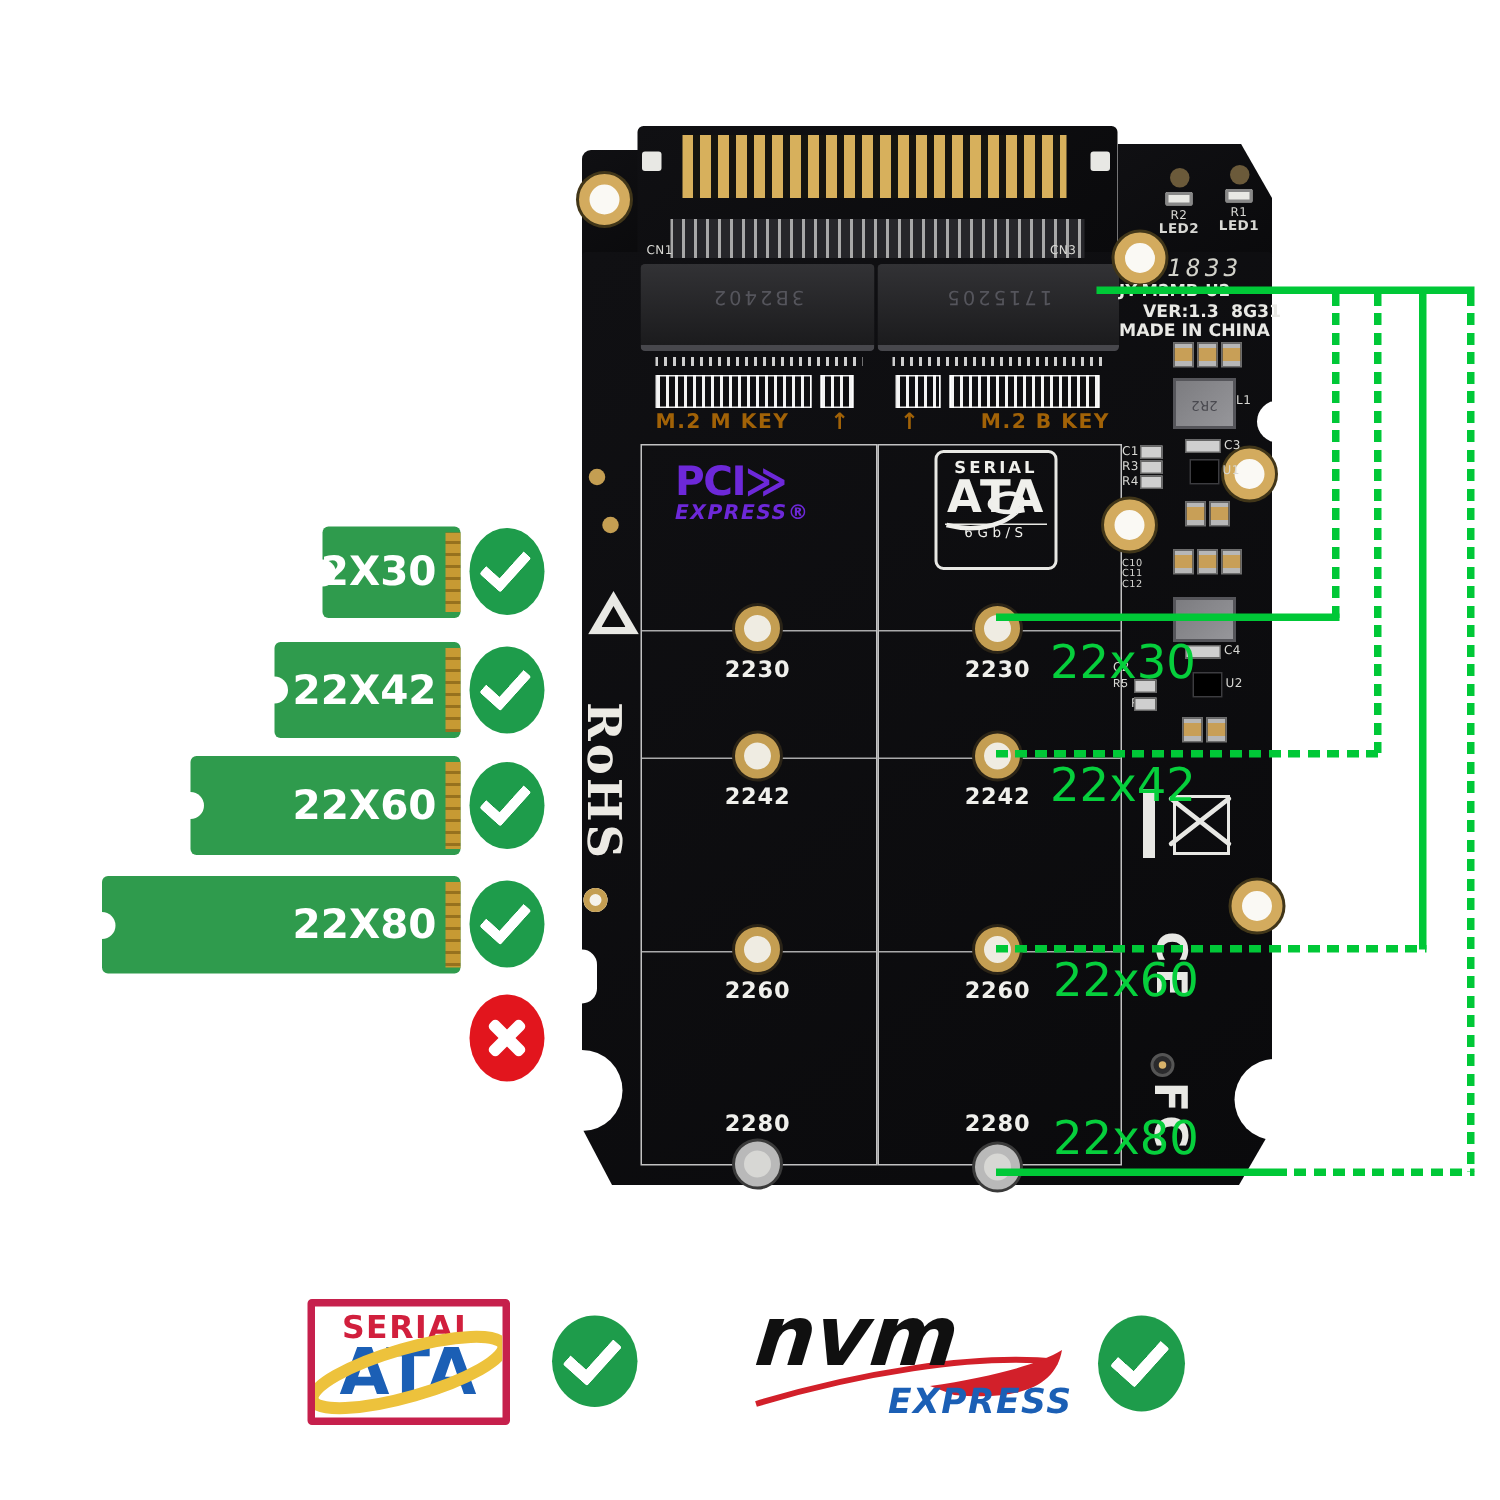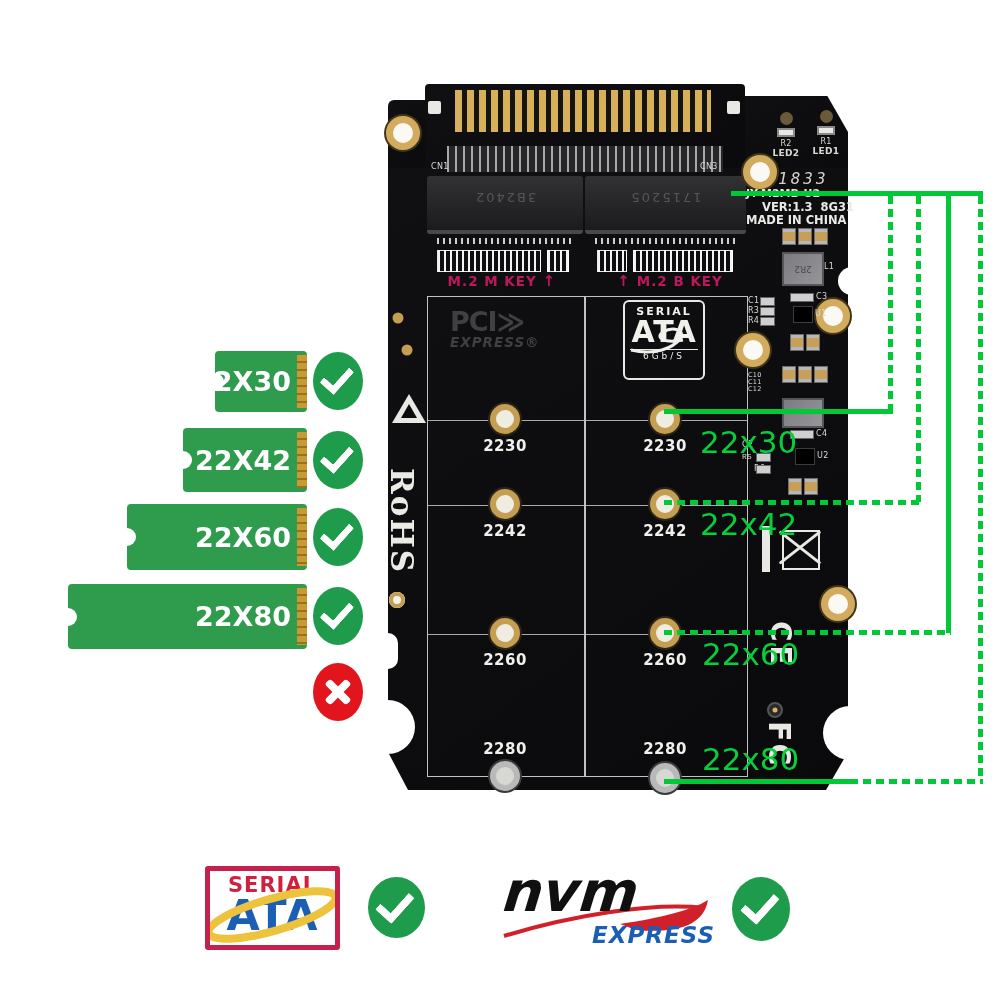--- a/index.html
+++ b/index.html
@@ -26,22 +26,22 @@
   
   .goldcomb{position:absolute;background:repeating-linear-gradient(90deg,#d7b05c 0 7px,#15140f 7px 12px);}
   .silvercomb{position:absolute;background:repeating-linear-gradient(90deg,#a8a8a8 0 2px,#26262a 2px 8px);}
   .padcomb{position:absolute;height:6px;background:repeating-linear-gradient(90deg,#cfcfcf 0 2px,transparent 2px 6px);}
   .hatch{position:absolute;height:20px;border:1px solid rgba(255,255,255,.9);
          background:repeating-linear-gradient(90deg,rgba(255,255,255,.95) 0 2px,rgba(255,255,255,0) 2px 6px);}
   .socket{position:absolute;height:54px;background:linear-gradient(#323235,#1b1b1d);border-radius:3px;
           border-bottom:4px solid #47474c;}
   .socket .mark{position:absolute;left:0;right:0;top:14px;text-align:center;color:#55555c;
                 font-size:13px;letter-spacing:2px;transform:rotate(180deg);}
-  .keylabel{position:absolute;display:flex;align-items:center;justify-content:center;gap:6px;
-            color:#be185d;font-size:13.5px;font-weight:bold;letter-spacing:1px;}
+  .keylabel{position:absolute;display:flex;align-items:center;justify-content:space-between;gap:6px;
+            color:#a16207;font-size:13.5px;font-weight:bold;letter-spacing:1px;}
   .uparrow{font-size:15px;font-weight:bold;}
   
   .cap{position:absolute;width:12px;height:15px;background:linear-gradient(#b7b7b7 0 3px,#c89f57 3px 12px,#b7b7b7 12px);border:1px solid #6d6d6d;}
   .icbk{position:absolute;background:#000;border:1px solid #3c3c40;}
   .ind{position:absolute;background:linear-gradient(135deg,#96969a,#7c7c80);border:2px solid #55555a;
        color:#4a4a50;font-size:9px;display:flex;align-items:center;justify-content:center;transform:rotate(180deg);}
   .smdsmall{position:absolute;width:13px;height:7px;background:#cfcfcf;border:1px solid #666;}
   
   .btxt{position:absolute;color:#e9e9e5;font-weight:bold;}
   .ver{white-space:pre;padding-left:16px;}
@@ -123,21 +123,21 @@
     <div class="rowline" style="left:0;right:0;top:123px;"></div>
     <div class="rowline" style="left:0;right:0;top:208px;"></div>
     <div class="rowline" style="left:0;right:0;top:337px;"></div>
   </div>
   <div class="rect-outline" style="left:585px;top:296px;width:161px;height:479px;">
     <div class="rowline" style="left:0;right:0;top:123px;"></div>
     <div class="rowline" style="left:0;right:0;top:208px;"></div>
     <div class="rowline" style="left:0;right:0;top:337px;"></div>
   </div>
 
-  <div class="abs" style="left:450px;top:306px;width:110px;color:#404040;">
+  <div class="abs" style="left:450px;top:306px;width:110px;color:#6d28d9;">
     <div style="font-size:27px;font-weight:800;letter-spacing:-1px;">
       <span>PCI</span><span style="font-weight:800;">≫</span>
     </div>
     <div style="font-size:13.5px;font-weight:800;font-style:italic;letter-spacing:1px;margin-top:-3px;">EXPRESS®</div>
   </div>
 
   <div class="abs" style="left:623px;top:300px;width:78px;height:76px;border:2px solid #e8e8e4;border-radius:6px;color:#f0f0ec;">
     <div style="font-size:11px;font-weight:800;letter-spacing:2px;text-align:center;margin-top:3px;">SERIAL</div>
     <div style="font-size:30px;font-weight:800;text-align:center;line-height:.95;letter-spacing:1px;">ATA</div>
     <svg width="78" height="40" style="position:absolute;left:0;top:16px;" viewBox="0 0 78 40">

